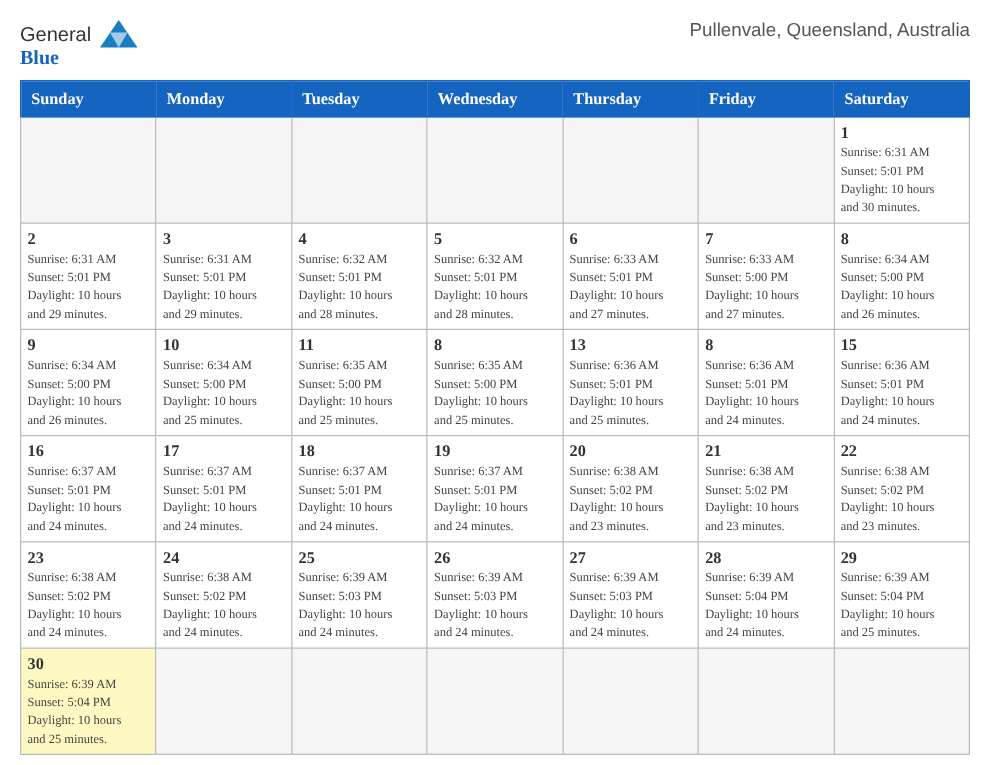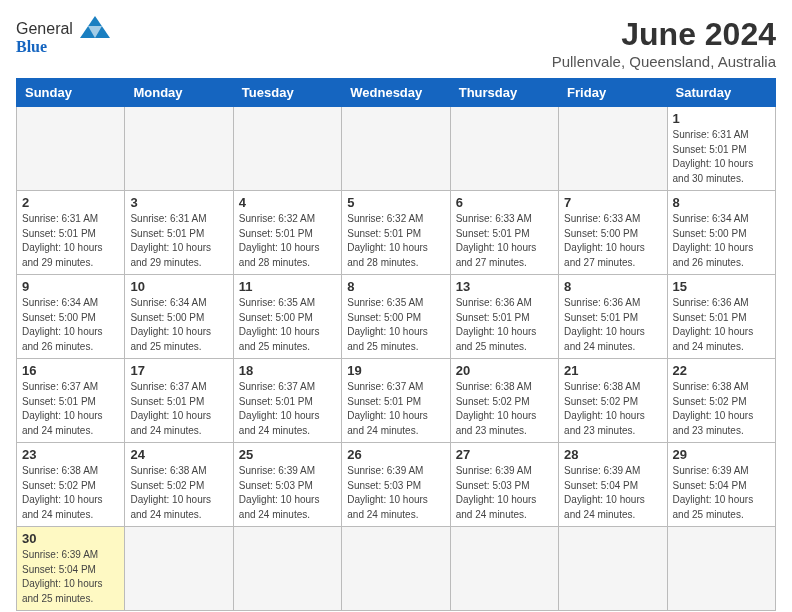--- a/index.html
+++ b/index.html
@@ -30,20 +30,21 @@
       color: #333;
     }
     .subtitle {
       font-size: 15px;
       color: #555;
     }
     .calendar {
       width: 100%;
       border-collapse: collapse;
       border: 1px solid #bbb;
+      font-family: Liberation Serif, serif;
     }
     .calendar th {
       background-color: #1565c0;
       color: #fff;
       font-size: 13px;
       font-weight: bold;
       padding: 6px 8px;
       text-align: left;
       border: 1px solid #1565c0;
     }
@@ -89,21 +90,20 @@
       <div style="font-size:16px;font-family:Arial,sans-serif;color:#333;">General</div>
       <svg width="30" height="26" viewBox="0 0 30 26">
         <polygon points="15,0 30,22 0,22" fill="#1a7fc1"></polygon>
         <polygon points="8,10 22,10 15,22" fill="#fff" opacity="0.6"></polygon>
       </svg>
     </div>
     <div style="font-size:16px;font-family:Liberation Serif, serif;color:#1565c0;font-weight:bold;margin-top:-4px;">Blue</div>
   </div>
 </div>
   <div class="title-area">
-    <div class="month-title">June 2024</div>
     <div class="subtitle">Pullenvale, Queensland, Australia</div>
   </div>
 </div>
 
 <table class="calendar">
   <thead>
     <tr>
     <th>Sunday</th>
         <th>Monday</th>
         <th>Tuesday</th>

